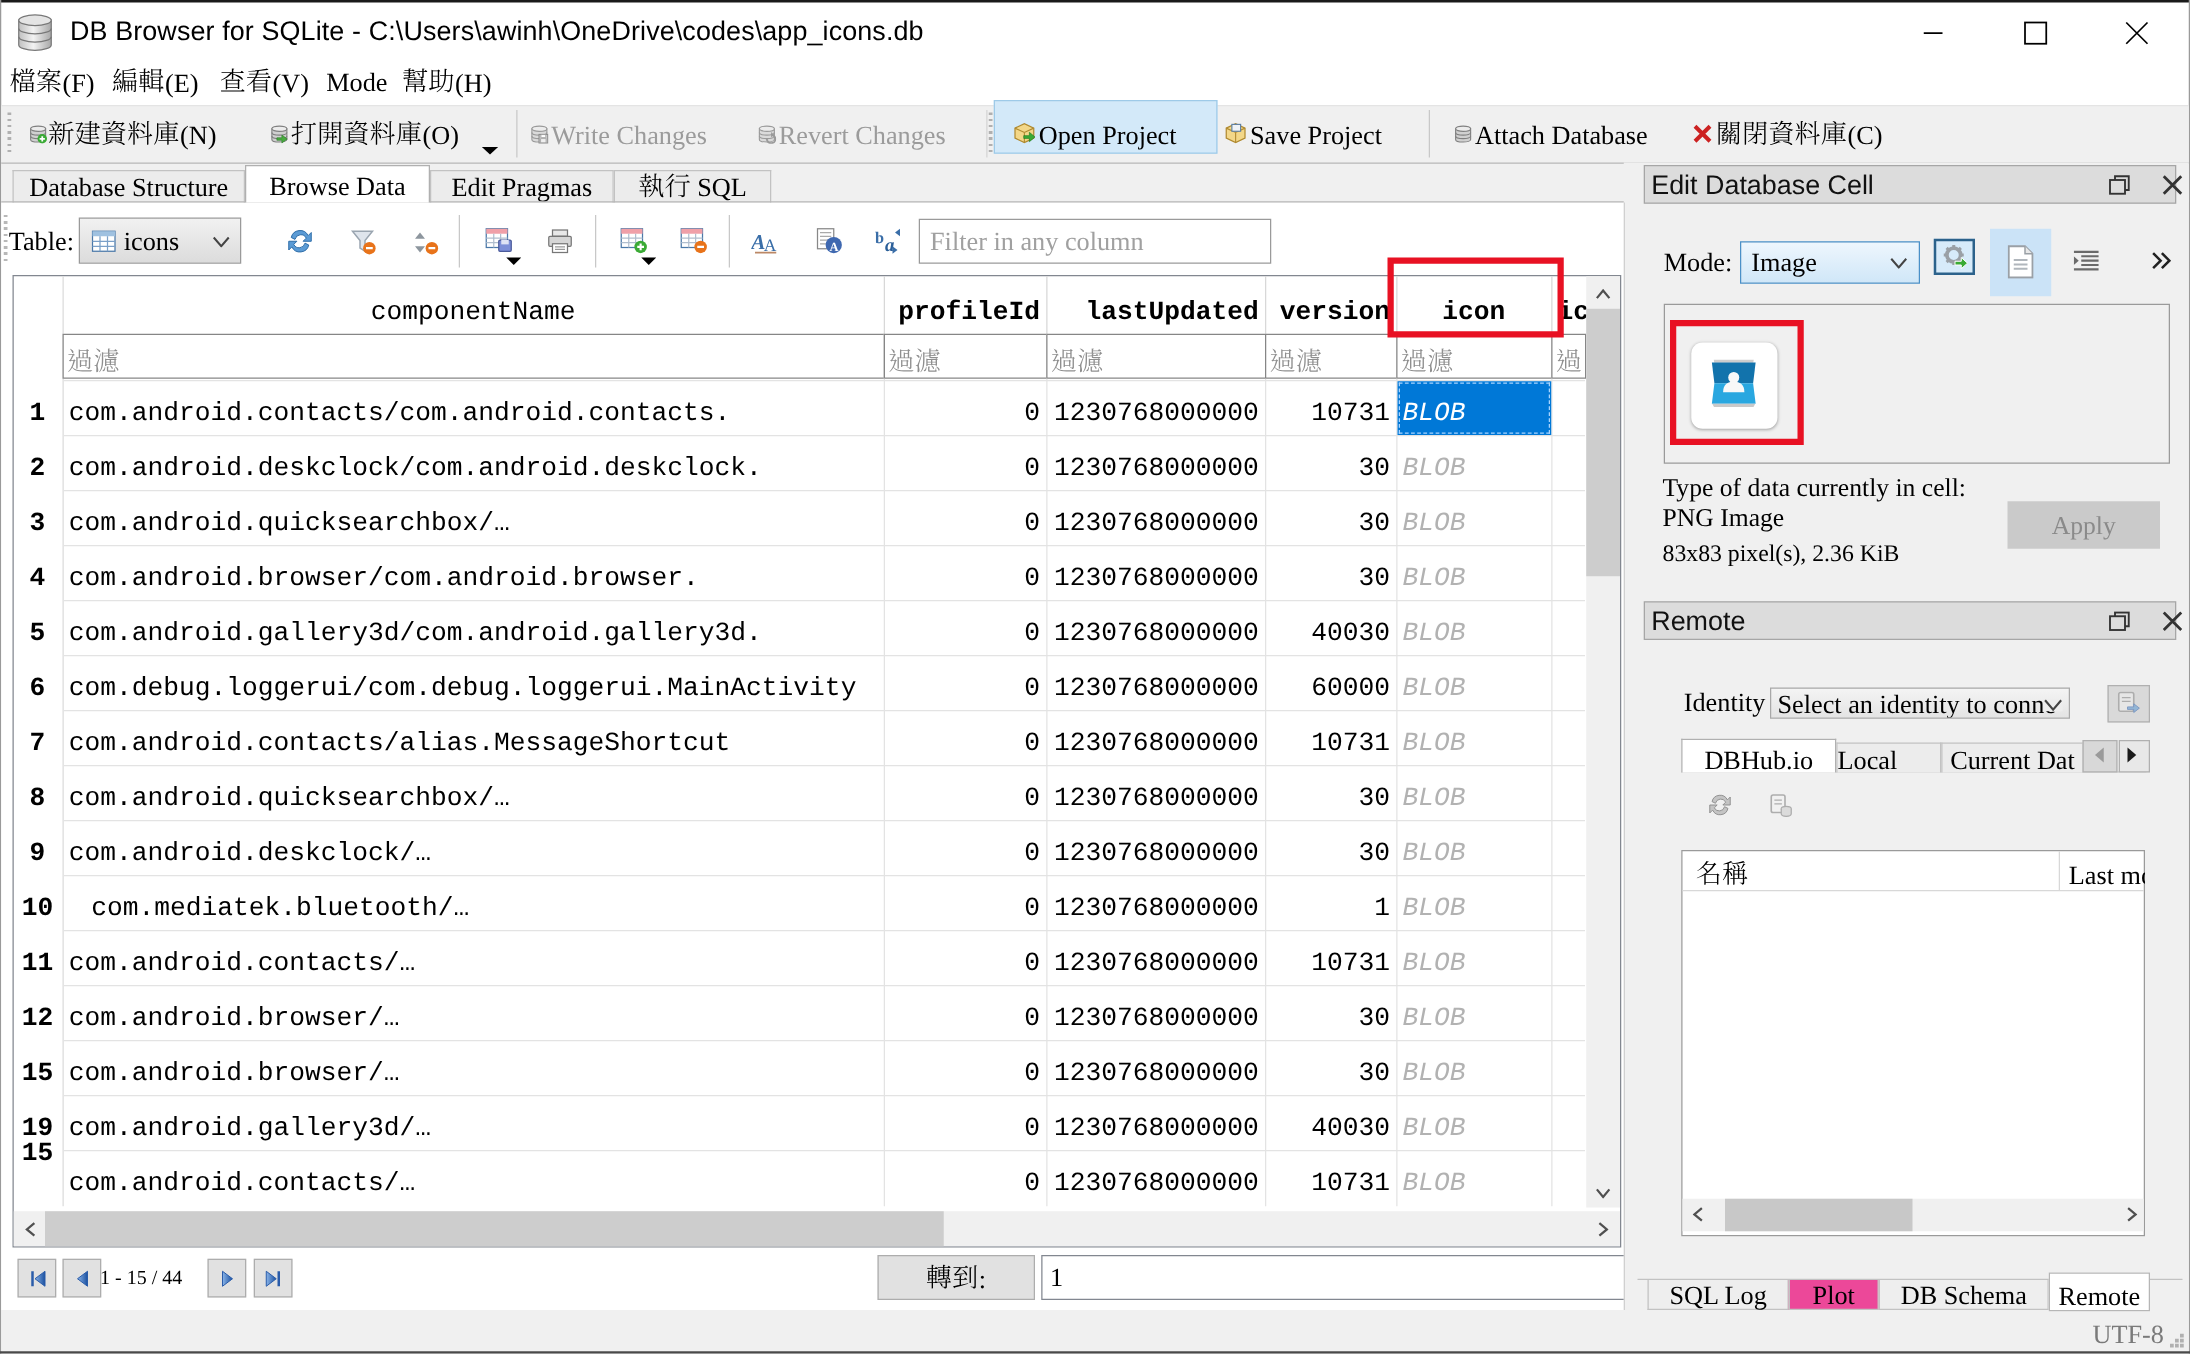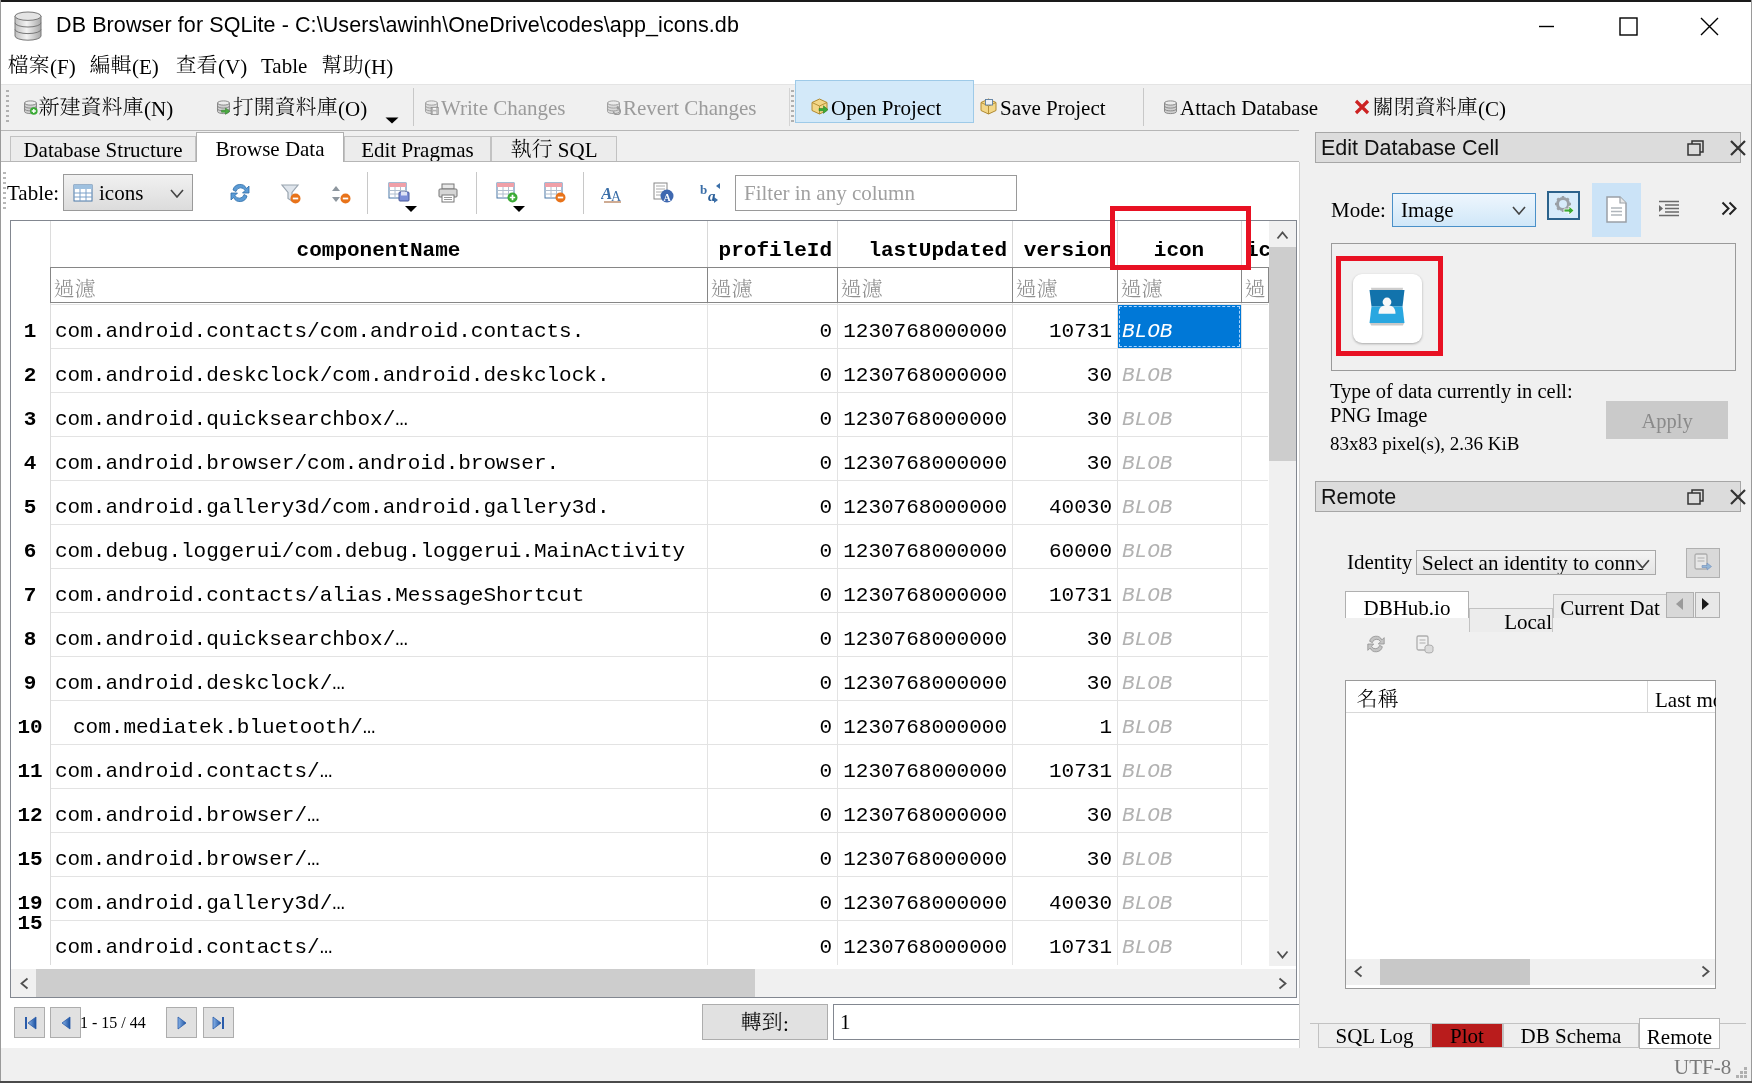--- a/index.html
+++ b/index.html
@@ -124,21 +124,21 @@
 <div class="abs" style="left:90px;top:54px"><svg class="cj">
       <use href="#u7de8"></use>
     </svg><svg class="cj">
       <use href="#u8f2f"></use>
     </svg>(E)</div>
 <div class="abs" style="left:176px;top:54px"><svg class="cj">
       <use href="#u67e5"></use>
     </svg><svg class="cj">
       <use href="#u770b"></use>
     </svg>(V)</div>
-<div class="abs" style="left:261px;top:54px">Table</div>
+<div class="abs" style="left:261px;top:54px">Mode</div>
 <div class="abs" style="left:322px;top:54px"><svg class="cj">
       <use href="#u5e6b"></use>
     </svg><svg class="cj">
       <use href="#u52a9"></use>
     </svg>(H)</div>
 <div class="abs" style="left:1px;top:84px;width:1750px;height:46px;background:#f0f0f0;border-top:1px solid #e4e4e4"></div>
 <div class="abs" style="left:1px;top:130px;width:1750px;height:32px;background:#f0f0f0;border-top:1px solid #b6b6b6"></div>
 <div class="abs" style="left:795px;top:80px;width:179px;height:43px;background:#d3e9f9;border:1px solid #9ecae8"></div>
 <div class="abs" style="left:6px;top:90px;width:3px;height:34px;background:repeating-linear-gradient(#b0b0b0 0 2px,transparent 2px 5px)"></div>
 <div class="abs" style="left:791px;top:90px;width:3px;height:34px;background:repeating-linear-gradient(#b0b0b0 0 2px,transparent 2px 5px)"></div>
@@ -325,21 +325,21 @@
   </svg>
 <div class="abs" style="left:735px;top:175px;width:282px;height:36px;border:1px solid #9a9a9a;background:#fff"></div>
 <div class="abs" style="left:744px;top:181px;color:#a0a0a0">Filter in any column</div>
 <div class="abs" style="left:10px;top:220px;width:1287px;height:778px;background:#fff;border:1px solid #828790"></div>
 <div class="abs" style="left:707px;top:221px;width:1px;height:46px;background:#d8d8d8"></div>
 <div class="abs" style="left:837px;top:221px;width:1px;height:46px;background:#d8d8d8"></div>
 <div class="abs" style="left:1012px;top:221px;width:1px;height:46px;background:#d8d8d8"></div>
 <div class="abs" style="left:1117px;top:221px;width:1px;height:46px;background:#d8d8d8"></div>
 <div class="abs" style="left:1241px;top:221px;width:1px;height:46px;background:#d8d8d8"></div>
 <div class="abs" style="left:50px;top:221px;width:1px;height:744px;background:#dcdcdc"></div>
-<div class="abs mono" style="left:378.5px;transform:translateX(-50%);top:239px;font-weight:bold;font-size:21px">componentName</div>
+<div class="abs mono" style="left:378.5px;transform:translateX(-50%);top:239px;font-weight:normal;font-size:21px">componentName</div>
 <div class="abs mono" style="left:832px;transform:translateX(-100%);top:239px;font-weight:bold;font-size:21px">profileId</div>
 <div class="abs mono" style="left:1007px;transform:translateX(-100%);top:239px;font-weight:bold;font-size:21px">lastUpdated</div>
 <div class="abs mono" style="left:1112px;transform:translateX(-100%);top:239px;font-weight:bold;font-size:21px">version</div>
 <div class="abs mono" style="left:1179px;transform:translateX(-50%);top:239px;font-weight:bold;font-size:21px">icon</div>
 <div class="abs mono" style="left:1246px;top:239px;font-weight:bold;font-size:21px">ic</div>
 <div class="fcell" style="left:50px;width:658px"><svg class="cj">
       <use href="#u904e"></use>
     </svg><svg class="cj">
       <use href="#u6ffe"></use>
     </svg></div>
@@ -597,21 +597,21 @@
     </svg>
   </div>
 <div class="abs" style="left:1686px;top:548px;width:34px;height:30px;background:#d9d9d9;border:1px solid #b0b0b0"></div>
 <svg class="abs" style="left:1694px;top:553px" width="19" height="19" opacity="0.55" viewBox="0 0 19 19">
     <rect x="1" y="1" width="12" height="15" rx="1.5" fill="#f2f2f2" stroke="#8a8a8a" stroke-width="1.3"></rect>
     <path d="M3.5 5 H10.5 M3.5 8 H10.5" stroke="#8a8a8a"></path>
     <path d="M8 12.5 H13 V10 L17.5 13.5 L13 17 V14.5 H8 Z" fill="#5b9bd5" stroke="#2a5caa" stroke-width="0.7"></path>
   </svg>
 <div class="abs" style="left:1345px;top:617px;width:372px;height:1px;background:#c2c2c2"></div>
 <div class="abs" style="left:1345px;top:591px;width:124px;height:27px;background:#fff;border:1px solid #b0b0b0;border-bottom:none;z-index:2;text-align:center;padding-top:4px">DBHub.io</div>
-<div class="abs" style="left:1469px;top:608px;width:84px;height:24px;background:#ececec;border:1px solid #c2c2c2;border-bottom:none;text-align:right;padding-top:1px;overflow:hidden;white-space:nowrap">Local</div>
+<div class="abs" style="left:1469px;top:594px;width:84px;height:24px;background:#ececec;border:1px solid #c2c2c2;border-bottom:none;text-align:left;padding-top:1px;overflow:hidden;white-space:nowrap">Local</div>
 <div class="abs" style="left:1553px;top:594px;width:114px;height:24px;background:#ececec;border:1px solid #c2c2c2;border-bottom:none;text-align:center;padding-top:1px;overflow:hidden;white-space:nowrap">Current Dat</div>
 <div class="abs" style="left:1666px;top:592px;width:28px;height:26px;background:#d8d8d8;border:1px solid #b0b0b0"></div>
 <svg class="abs" style="left:1673px;top:596px" width="12" height="16" viewBox="0 0 12 16">
     <path d="M10 2 L3 8 L10 14 Z" fill="#9a9a9a"></path>
   </svg>
 <div class="abs" style="left:1695px;top:592px;width:25px;height:26px;background:#e8e8e8;border:1px solid #b0b0b0"></div>
 <svg class="abs" style="left:1700px;top:596px" width="12" height="16" viewBox="0 0 12 16">
     <path d="M2 2 L9 8 L2 14 Z" fill="#1a1a1a"></path>
   </svg>
 <svg class="abs" style="left:1366px;top:634px" width="20" height="20" viewBox="0 0 22 22">
@@ -636,21 +636,21 @@
 <div class="abs" style="left:1346px;top:959px;width:369px;height:26px;background:#f0f0f0"></div>
 <svg class="abs" style="left:1354px;top:965px" width="9" height="13" viewBox="0 0 9 13">
     <path d="M7.5 1.5 L1.5 6.5 L7.5 11.5" fill="none" stroke="#505050" stroke-width="1.8"></path>
   </svg>
 <div class="abs" style="left:1380px;top:959px;width:150px;height:26px;background:#c8c8c8"></div>
 <svg class="abs" style="left:1701px;top:965px" width="9" height="13" viewBox="0 0 9 13">
     <path d="M1.5 1.5 L7.5 6.5 L1.5 11.5" fill="none" stroke="#505050" stroke-width="1.8"></path>
   </svg>
 <div class="abs" style="left:1310px;top:1023px;width:436px;height:1px;background:#c2c2c2"></div>
 <div class="abs" style="left:1318px;top:1024px;width:113px;height:24px;background:#eeeeee;border:1px solid #c2c2c2;border-top:none;text-align:center;padding-top:0px;z-index:6">SQL Log</div>
-<div class="abs" style="left:1431px;top:1024px;width:72px;height:24px;background:#b91c1c;border:1px solid #c2c2c2;border-top:none;text-align:center;padding-top:0px;z-index:6">Plot</div>
+<div class="abs" style="left:1431px;top:1024px;width:72px;height:24px;background:#ec4899;border:1px solid #c2c2c2;border-top:none;text-align:center;padding-top:0px;z-index:6">Plot</div>
 <div class="abs" style="left:1503px;top:1024px;width:136px;height:24px;background:#eeeeee;border:1px solid #c2c2c2;border-top:none;text-align:center;padding-top:0px;z-index:6">DB Schema</div>
 <div class="abs" style="left:1639px;top:1018px;width:81px;height:31px;background:#fff;border:1px solid #b6b6b6;z-index:6;text-align:center;padding-top:6px">Remote</div>
 <div class="abs" style="left:1px;top:1048px;width:1750px;height:33px;background:#f0f0f0"></div>
 <div class="abs" style="left:0px;top:1081px;width:1752px;height:2px;background:#4a4a4a"></div>
 <div class="abs" style="left:1674px;top:1055px;font-size:21px;color:#7a7a7a">UTF-8</div>
 <svg class="abs" style="left:1734px;top:1065px" width="14" height="14" viewBox="0 0 14 14" fill="#b0b0b0">
     <rect x="10" y="2" width="3" height="3"></rect>
     <rect x="10" y="6" width="3" height="3"></rect>
     <rect x="6" y="6" width="3" height="3"></rect>
     <rect x="10" y="10" width="3" height="3"></rect>

